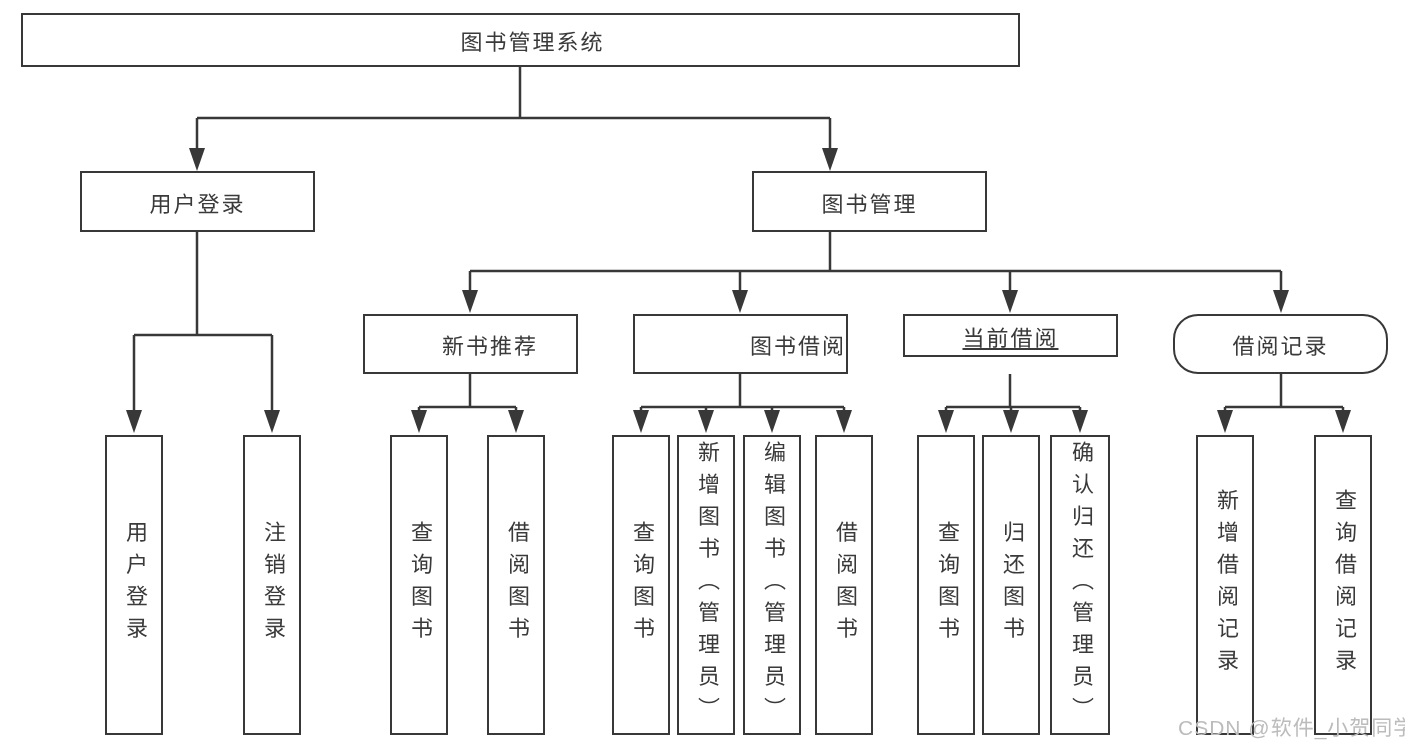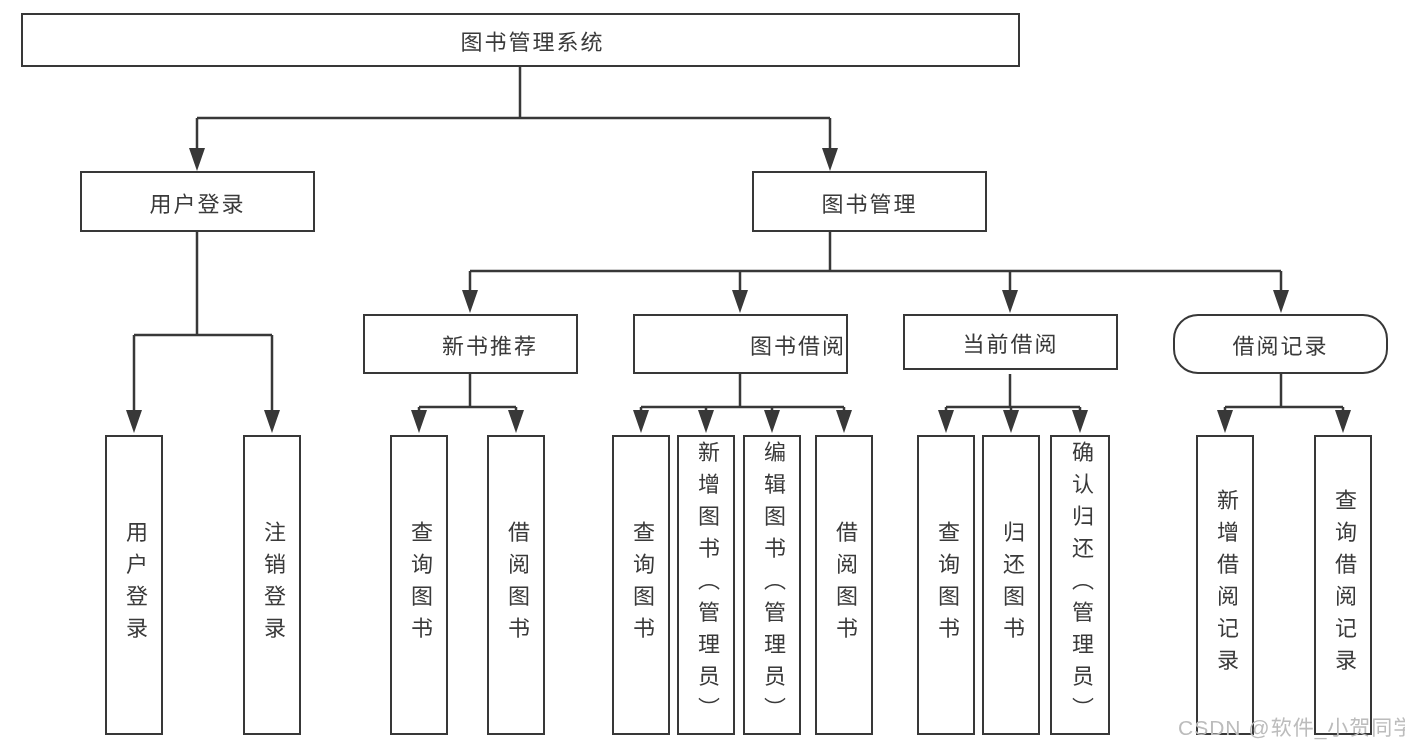--- a/index.html
+++ b/index.html
@@ -100,21 +100,21 @@
   <div class="node h" style="left:712px; top:171px; width:235px; height:61px;margin-left:40px;">
     <span>图书管理</span>
   </div>
 
   <div class="node h" style="left:363px; top:314px; width:215px; height:60px;padding-left:39px;">
     <span>新书推荐</span>
   </div>
   <div class="node h" style="left:633px; top:314px; width:215px; height:60px;justify-content:flex-end;">
     <span>图书借阅</span>
   </div>
-  <div class="node h" style="left:903px; top:314px; width:215px; height:56px;">
+  <div class="node h" style="left:903px; top:314px; width:215px; height:43px;text-decoration:underline;">
     <span>当前借阅</span>
   </div>
   <div class="node h" style="left:1173px; top:314px; width:215px; height:60px;border-radius:25px;">
     <span>借阅记录</span>
   </div>
 
   <div class="node v" style="left:105px; top:435px; width:58px; height:300px;">
     <span>用户登录</span>
   </div>
   <div class="node v" style="left:243px; top:435px; width:58px; height:300px;">

